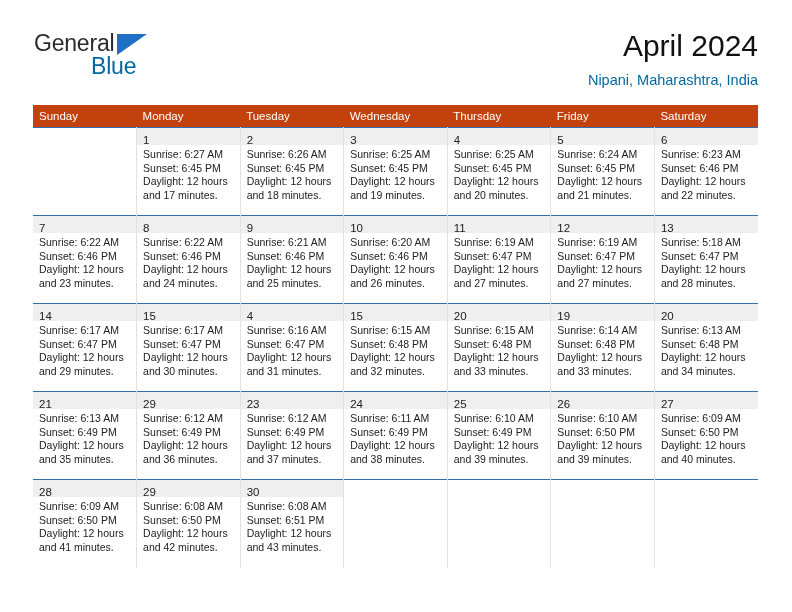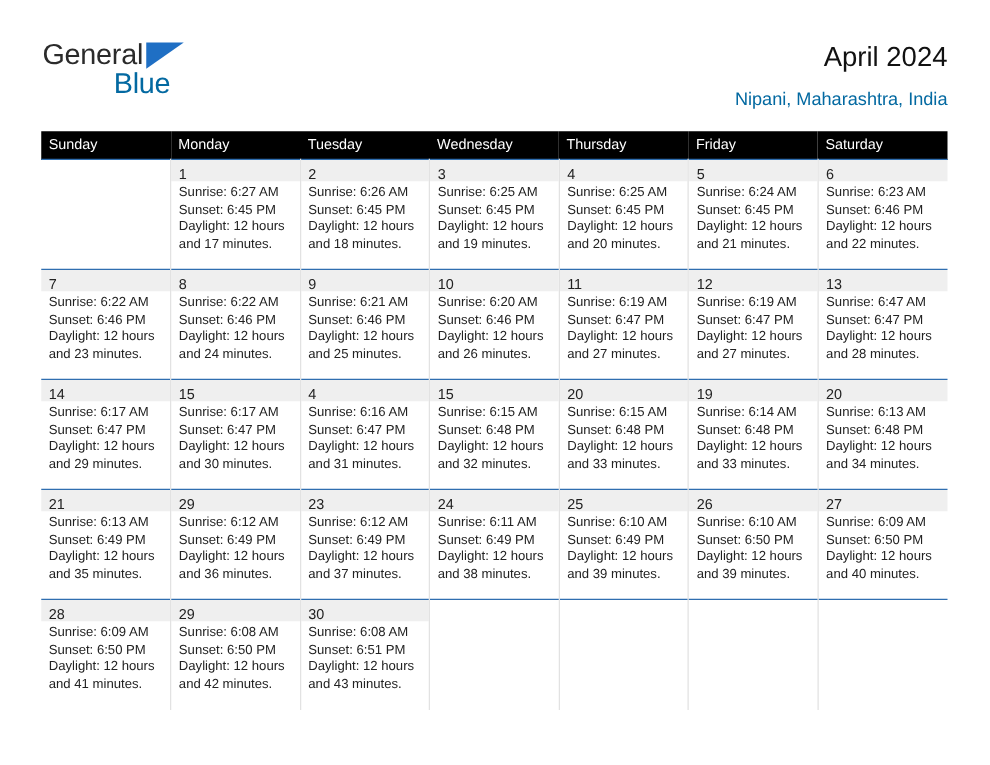--- a/index.html
+++ b/index.html
@@ -64,21 +64,21 @@
     font-family: "Liberation Sans", sans-serif;
   }
 
   .titles {
     position: absolute;
     right: 0;
     top: 0;
     text-align: right;
   }
   .cal-title {
-    font-size: 22px;
+    font-size: 30px;
     color: #111111;
     line-height: 36px;
     white-space: nowrap;
   }
   .cal-sub {
     font-size: 14.5px;
     color: #0369a1;
     line-height: 20px;
     margin-top: 6px;
     white-space: nowrap;
@@ -89,21 +89,21 @@
     position: absolute;
     left: 33px;
     top: 105px;
     width: 725px;
     border-collapse: collapse;
     table-layout: fixed;
   }
   .cal col { width: 103.571px; }
 
   .cal thead th {
-    background: #000000;
+    background: #c2410c;
     color: #ffffff;
     font-weight: normal;
     font-size: 11.5px;
     text-align: left;
     padding: 5px 0 5px 6px;
     height: 19px;
     box-sizing: border-box;
     border: none;
   }
 
@@ -302,21 +302,21 @@
             <div class="lines">
               <div class="line">Sunrise: 6:19 AM</div>
               <div class="line">Sunset: 6:47 PM</div>
               <div class="line">Daylight: 12 hours</div>
               <div class="line">and 27 minutes.</div>
             </div>
           </td>
           <td class="daycell last">
             <div class="daynum-band"><span class="daynum">13</span></div>
             <div class="lines">
-              <div class="line">Sunrise: 6:47 AM</div>
+              <div class="line">Sunrise: 5:18 AM</div>
               <div class="line">Sunset: 6:47 PM</div>
               <div class="line">Daylight: 12 hours</div>
               <div class="line">and 28 minutes.</div>
             </div>
           </td>
         </tr>
         <tr class="week">
           <td class="daycell">
             <div class="daynum-band"><span class="daynum">14</span></div>
             <div class="lines">

